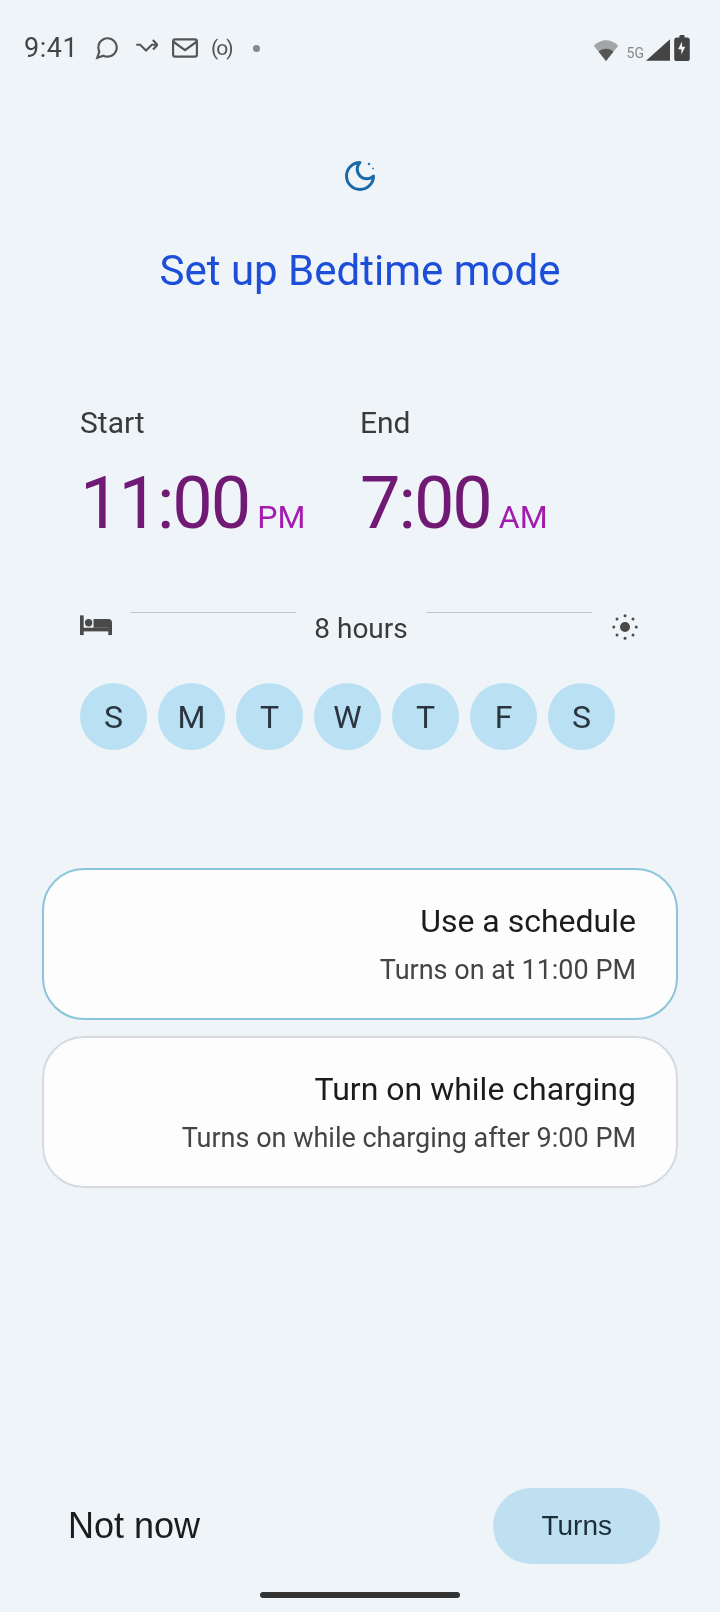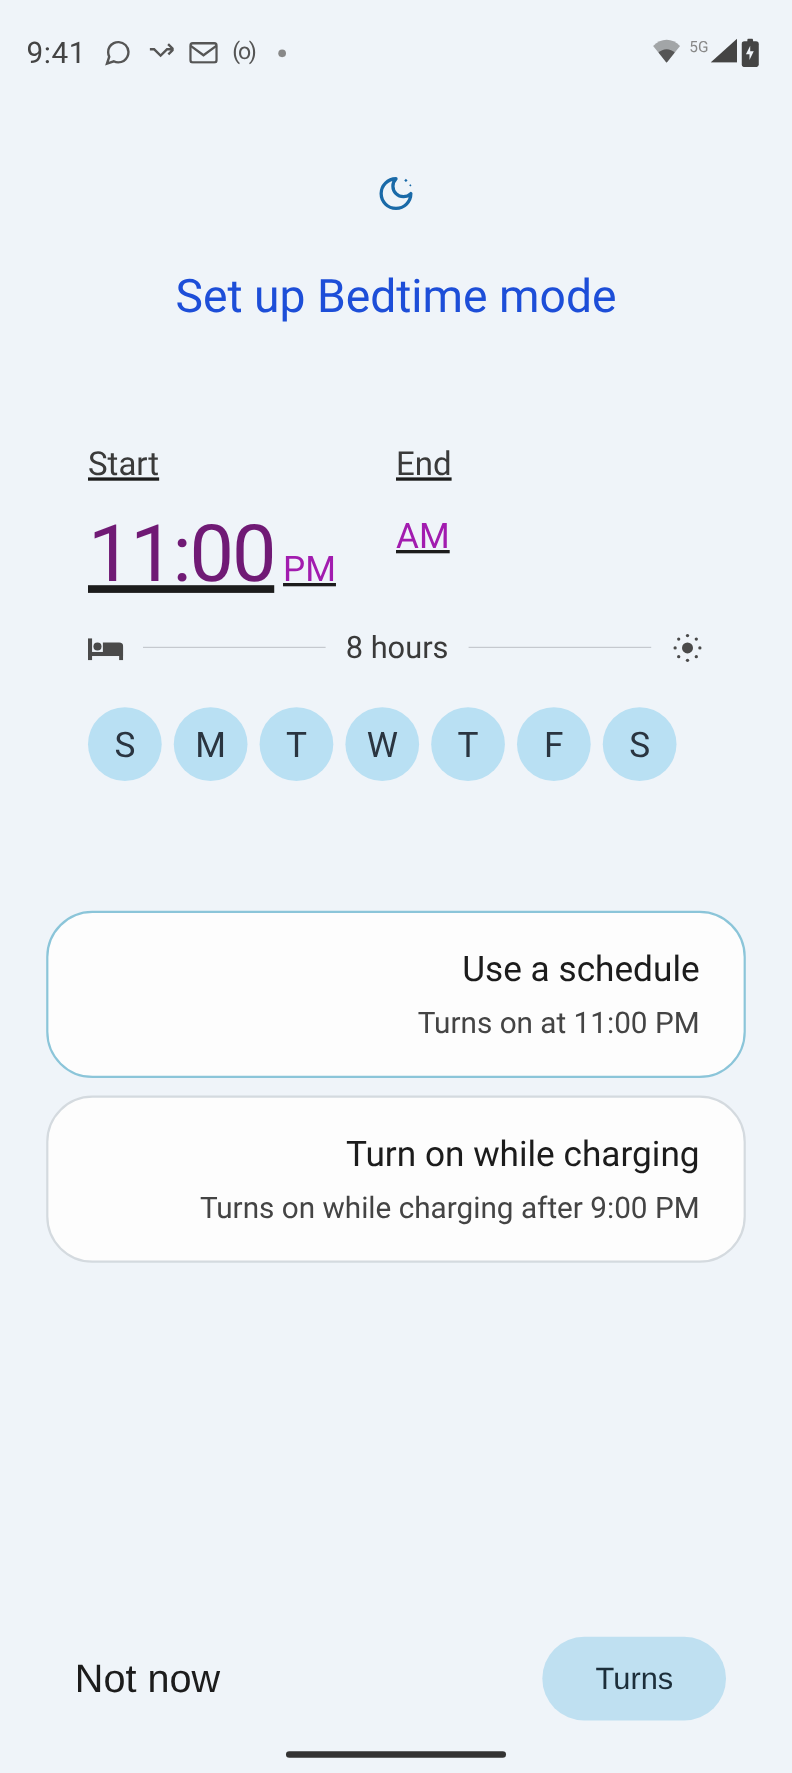--- a/index.html
+++ b/index.html
@@ -52,21 +52,21 @@
     }
     .status-dot {
       width: 7px;
       height: 7px;
       border-radius: 50%;
       background: #888;
       margin-left: 8px;
     }
     .status-right {
       display: flex;
-      align-items: flex-start;
+      align-items: flex-end;
       gap: 4px;
     }
     .status-5g {
       font-size: 14px;
       color: #888;
       margin-left: 2px;
       margin-right: -2px;
     }
     
     .content {
@@ -87,21 +87,20 @@
       margin-bottom: 110px;
     }
     
     .time-section {
       width: 100%;
       padding: 0 80px;
     }
     .time-row {
       display: flex;
       gap: 0;
-      text-decoration: underline;
     }
     .time-block {
       flex: 1;
     }
     .time-label {
       font-size: 30px;
       color: #3a3a3a;
       margin-bottom: 28px;
     }
     .time-value-wrap {
@@ -117,22 +116,21 @@
       line-height: 1;
     }
     .time-period {
       font-size: 32px;
       color: #a21caf;
       margin-bottom: 16px;
     }
     
     .duration-row {
       display: flex;
-      align-items: center;
-      margin-top: 20px;
+      margin-top: 60px;
       gap: 18px;
     }
     .bed-icon {
       color: #4a4a4a;
     }
     .hline {
       flex: 1;
       height: 1px;
       background: #c0c5ca;
     }
@@ -279,20 +277,21 @@
       <div class="time-block">
         <div class="time-label">Start</div>
         <div class="time-value-wrap">
           <span class="time-value">11:00</span>
           <span class="time-period">PM</span>
         </div>
       </div>
       <div class="time-block">
         <div class="time-label">End</div>
         <div class="time-value-wrap">
+          <span class="time-value">7:00</span>
           <span class="time-period">AM</span>
         </div>
       </div>
     </div>
 
     <div class="duration-row">
       <svg class="bed-icon" width="32" height="24" viewBox="0 0 26 18" fill="currentColor">
         <rect x="0" y="2" width="3" height="16"></rect>
         <rect x="0" y="12" width="26" height="3"></rect>
         <rect x="23" y="8" width="3" height="10"></rect>

